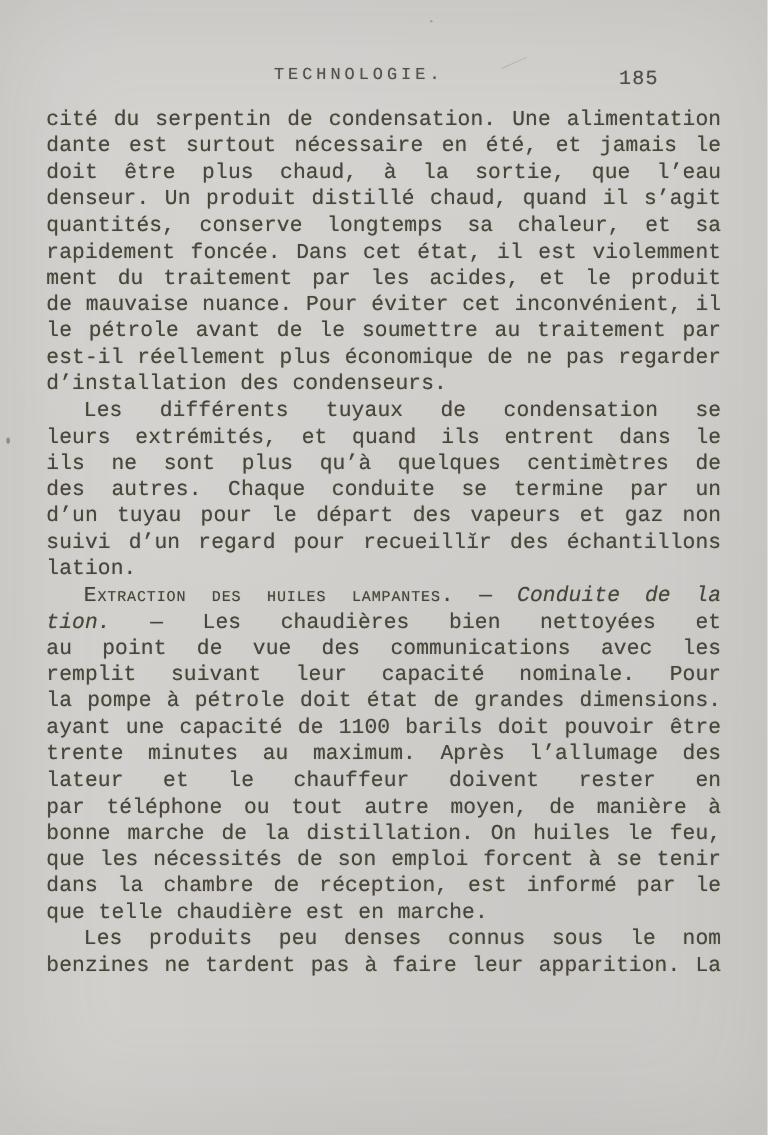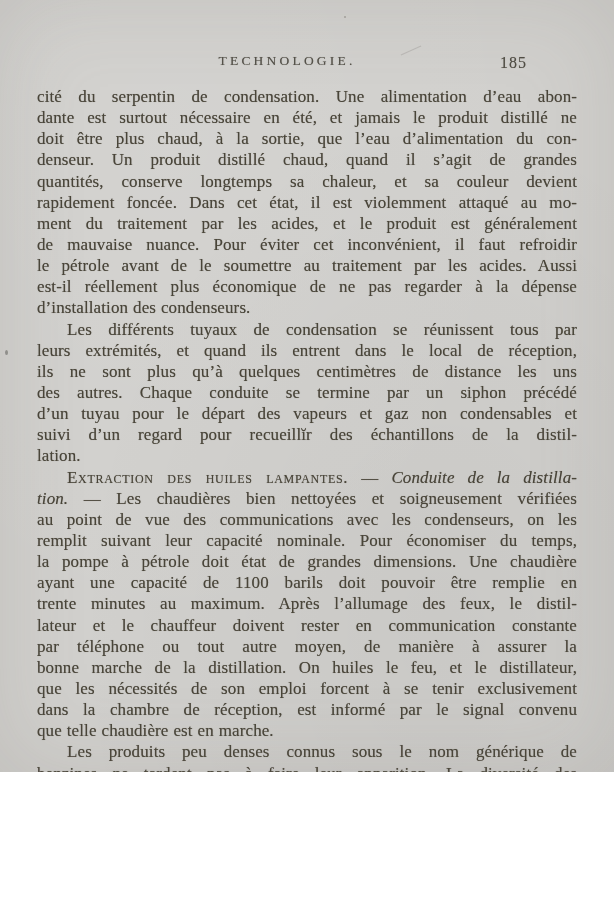--- a/index.html
+++ b/index.html
@@ -5,27 +5,27 @@
   html, body {
     margin: 0;
     padding: 0;
     width: 614px;
     height: 908px;
     overflow: hidden;
   }
   .page {
     position: relative;
     width: 614px;
-    height: 772px;
+    height: 908px;
     overflow: hidden;
     background:
       radial-gradient(ellipse at 28% 18%, rgba(255,255,255,0.06), transparent 62%),
       radial-gradient(ellipse at 72% 82%, rgba(0,0,0,0.035), transparent 60%),
       var(--paper, #d1d0cd);
-    font-family: Liberation Serif, serif;
+    font-family: Liberation Mono, monospace;
     color: var(--ink, #494539);
   }
   .vignette {
     position: absolute;
     inset: 0;
     pointer-events: none;
     box-shadow: inset 0 0 90px rgba(110,108,100,0.16);
   }
   .header {
     position: absolute;

